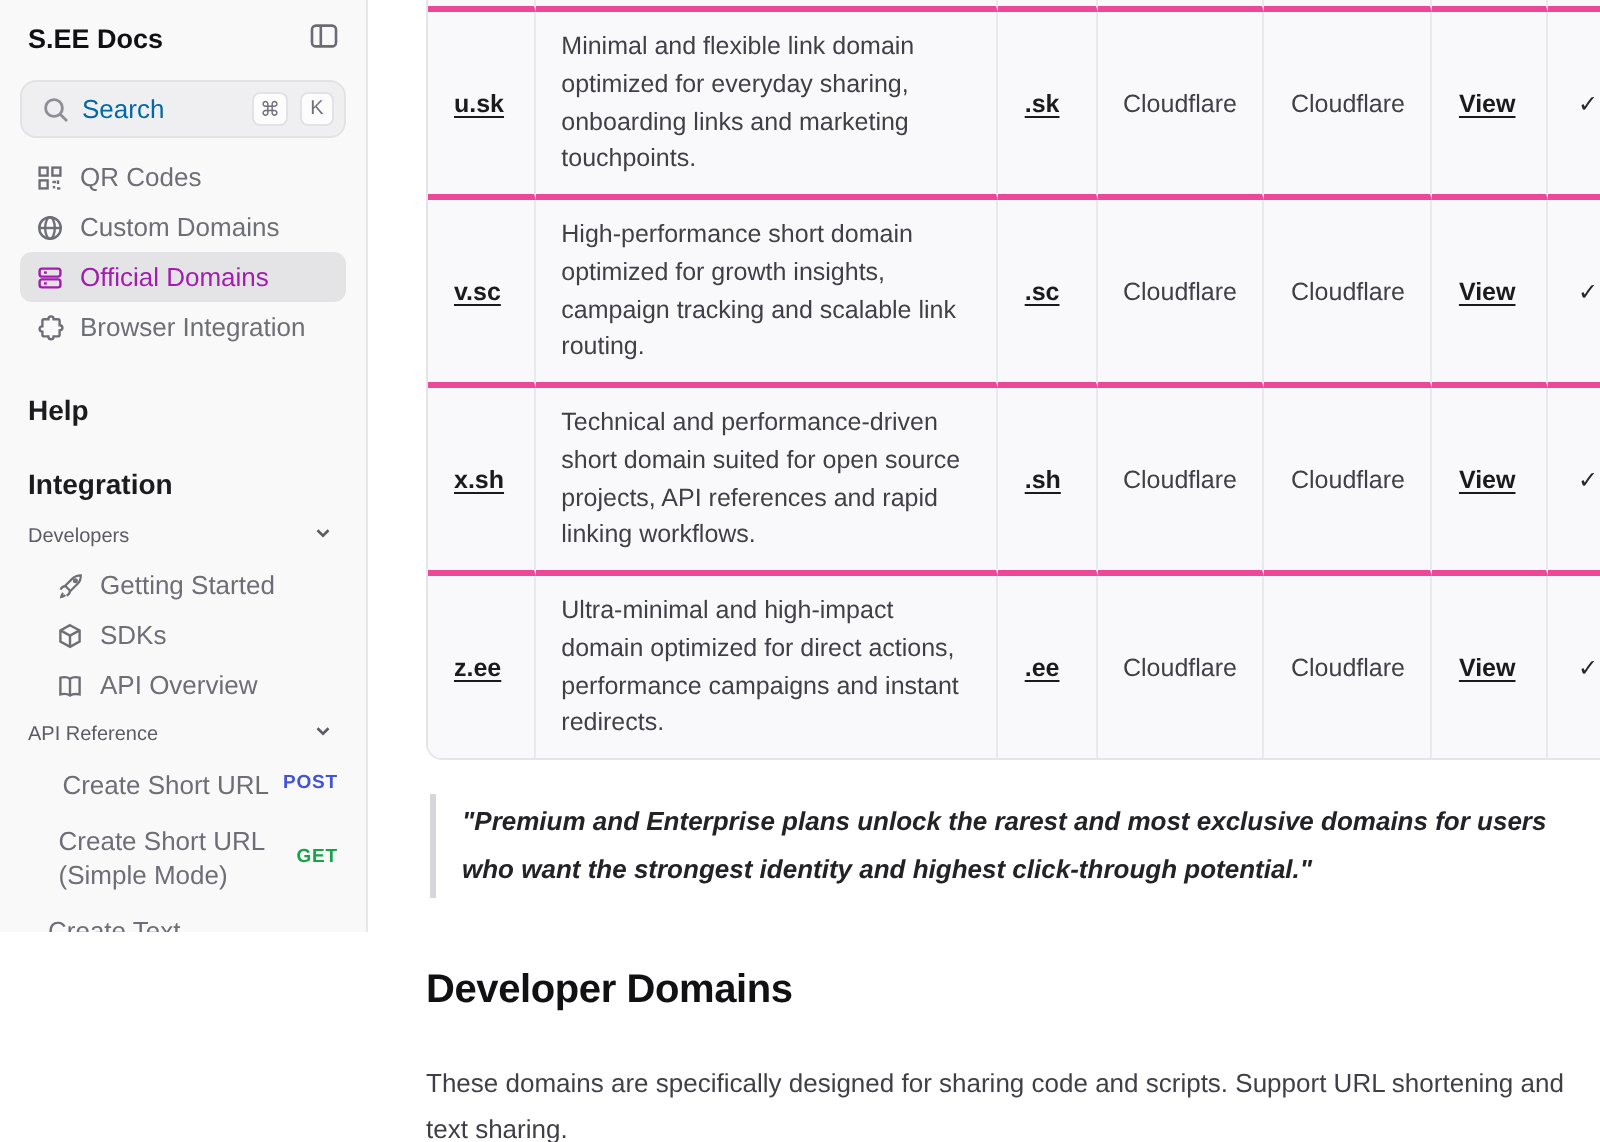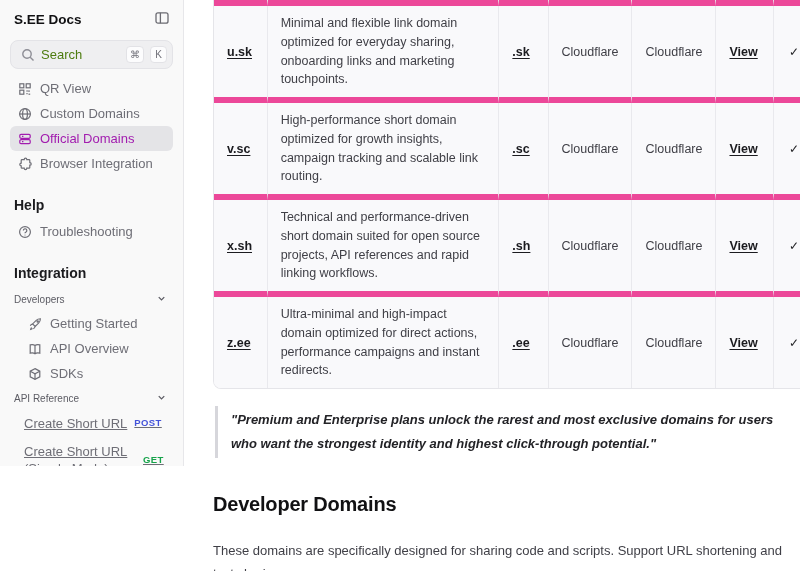--- a/index.html
+++ b/index.html
@@ -22,21 +22,21 @@
   }
   .sb-header { display: flex; align-items: center; justify-content: space-between; padding: 2px 2px 0 4px; }
   .sb-title { font-weight: bold; font-size: 13.5px; color: #111113; }
   .icon-btn { width: 18px; height: 18px; display: flex; align-items: center; justify-content: center; color: #6b6b72; cursor: pointer; background: none; border: none; }
   .searchbox {
     margin-top: 12px; height: 29px;
     background: #efeff1; border: 1px solid #e3e3e7; border-radius: 8px;
     display: flex; align-items: center; gap: 6px; padding: 0 5px 0 9px;
     color: #8e8e96; cursor: text;
   }
-  .searchbox .ph { flex: 1; font-size: 13px; color: #4d7c0f; }
+  .searchbox .ph { flex: 1; font-size: 13px; color: #0369a1; }
   .kbd {
     min-width: 17px; height: 17px; padding: 0 3px;
     background: #fcfcfd; border: 1px solid #e2e2e6; border-radius: 4px;
     font-size: 10px; color: #71717a; display: flex; align-items: center; justify-content: center;
   }
   .nav { margin-top: 7px; }
   .nav-item {
     height: 25px; display: flex; align-items: center; gap: 8px;
     padding: 0 7px; border-radius: 6px; color: #6e6e76; cursor: pointer; font-size: 13px;
   }
@@ -45,35 +45,35 @@
   .nav-item.faded { color: #9a9aa1; }
   .nav-icon { width: 15px; height: 15px; display: flex; align-items: center; justify-content: center; flex-shrink: 0; }
   .section-h { font-weight: bold; font-size: 14px; color: #1c1c1f; margin: 21px 4px 6px 4px; }
   .group-h {
     display: flex; align-items: center; justify-content: space-between;
     color: #5b5b63; font-size: 10px; padding: 0 6px 0 4px; height: 24px; cursor: pointer;
   }
   .sub { margin-left: 10px; }
   .sub .nav-item { padding-left 6px; }
   .api-item {
-    display: flex; align-items: center; justify-content: flex-start; gap: 7px;
-    padding: 5px 4px 5px 14px; color: #6e6e76; font-size: 13px; cursor: pointer; line-height: 1.35; text-decoration: underline;
+    display: flex; align-items: center; justify-content: flex-end; gap: 7px;
+    padding: 5px 4px 5px 14px; color: #6e6e76; font-size: 13px; cursor: pointer; line-height: 1.35;
   }
   .api-item .lbl { max-width: 112px; }
   .method { font-size: 9.5px; font-weight: bold; letter-spacing: .4px; flex-shrink: 0; }
   .method.post { color: var(--post, #4353d9); }
   .method.get { color: var(--get, #16a34a); }
   .method.delete { color: var(--delete, #dc2626); }
 
   
   .main { flex: 1; background: #ffffff; padding: 0 0 0 29px; position: relative; overflow: hidden; }
 
   table { border-collapse: separate; border-spacing: 0; background: #f9f9fb; }
   .tbl-wrap1 { width: 640px; border: 1px solid #e5e5e9; border-top: none; border-radius: 0 0 8px 8px; overflow: hidden; }
-  td, th { border-right: 1px solid #e9e9ed; border-bottom: 6px solid #ec4899; padding: 8px 13px; vertical-align: middle; font-size: 12.5px; color: #3f3f46; text-align: left; }
+  td, th { border-right: 1px solid #e9e9ed; border-bottom: 3px solid #ec4899; padding: 8px 13px; vertical-align: middle; font-size: 12.5px; color: #3f3f46; text-align: left; }
   td:last-child, th:last-child { border-right: none; }
   tr:last-child td { border-bottom: none; }
   td.desc { line-height: 1.5; }
   .sliver td { padding: 0; height: 6px; }
   a.dlink { color: #1b1b1f; font-weight: bold; text-decoration: underline; text-underline-offset: 2px; cursor: pointer; }
   a.tlink { color: #1b1b1f; font-weight: 600; text-decoration: underline; text-underline-offset: 2px; cursor: pointer; }
   td.check { color: #27272a; font-size: 12px; padding-left: 15px; }
 
   blockquote {
     margin: 17px 20px 0 2px;
@@ -119,21 +119,21 @@
         <svg width="14" height="14" viewBox="0 0 14 14" fill="none" stroke="currentColor" stroke-width="1.2">
           <rect x="1.8" y="1.8" width="4" height="4"></rect>
             <rect x="8.2" y="1.8" width="4" height="4"></rect>
             <rect x="1.8" y="8.2" width="4" height="4"></rect>
             <line x1="8.2" y1="9" x2="10" y2="9"></line>
             <line x1="11" y1="8.2" x2="11" y2="10"></line>
             <line x1="9" y1="11" x2="9" y2="12.2"></line>
             <line x1="10.5" y1="12.2" x2="12.2" y2="12.2"></line>
         </svg>
       </span>
-      <span class="lbl">QR View</span>
+      <span class="lbl">QR Codes</span>
     </div>
     <div class="nav-item">
       <span class="nav-icon">
         <svg width="14" height="14" viewBox="0 0 14 14" fill="none" stroke="currentColor" stroke-width="1.2">
           <circle cx="7" cy="7" r="5.4"></circle>
             <ellipse cx="7" cy="7" rx="2.4" ry="5.4"></ellipse>
             <line x1="1.6" y1="7" x2="12.4" y2="7"></line>
         </svg>
       </span>
       <span class="lbl">Custom Domains</span>
@@ -153,30 +153,20 @@
       <span class="nav-icon">
         <svg width="14" height="14" viewBox="0 0 14 14" fill="none" stroke="currentColor" stroke-width="1.2">
           <path d="M5 2.6h1.2c0-.9.6-1.4 1.3-1.4s1.3.5 1.3 1.4H11c.5 0 .8.3.8.8v2.2c.9 0 1.4.6 1.4 1.3s-.5 1.3-1.4 1.3v2.2c0 .5-.3.8-.8.8H8.8c0 .9-.6 1.4-1.3 1.4s-1.3-.5-1.3-1.4H4c-.5 0-.8-.3-.8-.8V8.8c-.9 0-1.4-.6-1.4-1.3s.5-1.3 1.4-1.3V3.4c0-.5.3-.8.8-.8z"></path>
         </svg>
       </span>
       <span class="lbl">Browser Integration</span>
     </div>
   </nav>
 
   <div class="section-h">Help</div>
-  <div class="nav-item">
-    <span class="nav-icon">
-      <svg width="14" height="14" viewBox="0 0 14 14" fill="none" stroke="currentColor" stroke-width="1.2">
-        <circle cx="7" cy="7" r="5.4"></circle>
-          <path d="M5.4 5.4a1.7 1.7 0 1 1 2.6 1.5c-.6.35-1 .7-1 1.3"></path>
-          <circle cx="7" cy="10.1" r=".5" fill="currentColor" stroke="none"></circle>
-      </svg>
-    </span>
-    <span class="lbl">Troubleshooting</span>
-  </div>
 
   <div class="section-h">Integration</div>
 
   <div class="group-h">
     <span>Developers</span>
     <span>
       <svg width="11" height="11" viewBox="0 0 12 12" fill="none" stroke="currentColor" stroke-width="1.4">
           <polyline points="3,4.5 6,7.5 9,4.5"></polyline>
         </svg>
     </span>
@@ -188,34 +178,34 @@
           <path d="M8.2 3.3C9.6 1.9 11.6 1.7 12.4 1.7c0 .8-.2 2.8-1.6 4.2L7.2 9.5 4.6 6.9 8.2 3.3z"></path>
             <circle cx="9.7" cy="4.4" r=".7"></circle>
             <path d="M4.8 7.1c-.9 0-2 .4-2.5 1.7M7 9.3c0 .9-.4 2-1.7 2.5M3.6 10.5c-.7.6-1 2-1 2s1.4-.3 2-1"></path>
         </svg>
       </span>
       <span class="lbl">Getting Started</span>
     </div>
     <div class="nav-item">
       <span class="nav-icon">
         <svg width="14" height="14" viewBox="0 0 14 14" fill="none" stroke="currentColor" stroke-width="1.2">
-          <path d="M7 3.4C5.8 2.5 4 2.4 2.2 2.8v8.4c1.8-.4 3.6-.3 4.8.6 1.2-.9 3-.99 4.8-.6V2.8C10 2.4 8.2 2.5 7 3.4v8.4"></path>
-        </svg>
-      </span>
-      <span class="lbl">API Overview</span>
-    </div>
-    <div class="nav-item">
-      <span class="nav-icon">
-        <svg width="14" height="14" viewBox="0 0 14 14" fill="none" stroke="currentColor" stroke-width="1.2">
           <path d="M7 1.6l4.8 2.6v5.6L7 12.4 2.2 9.8V4.2L7 1.6z"></path>
             <polyline points="2.2,4.2 7,6.8 11.8,4.2"></polyline>
             <line x1="7" y1="6.8" x2="7" y2="12.4"></line>
         </svg>
       </span>
       <span class="lbl">SDKs</span>
+    </div>
+    <div class="nav-item">
+      <span class="nav-icon">
+        <svg width="14" height="14" viewBox="0 0 14 14" fill="none" stroke="currentColor" stroke-width="1.2">
+          <path d="M7 3.4C5.8 2.5 4 2.4 2.2 2.8v8.4c1.8-.4 3.6-.3 4.8.6 1.2-.9 3-.99 4.8-.6V2.8C10 2.4 8.2 2.5 7 3.4v8.4"></path>
+        </svg>
+      </span>
+      <span class="lbl">API Overview</span>
     </div>
   </div>
 
   <div class="group-h">
     <span>API Reference</span>
     <span>
       <svg width="11" height="11" viewBox="0 0 12 12" fill="none" stroke="currentColor" stroke-width="1.4">
           <polyline points="3,4.5 6,7.5 9,4.5"></polyline>
         </svg>
     </span>

